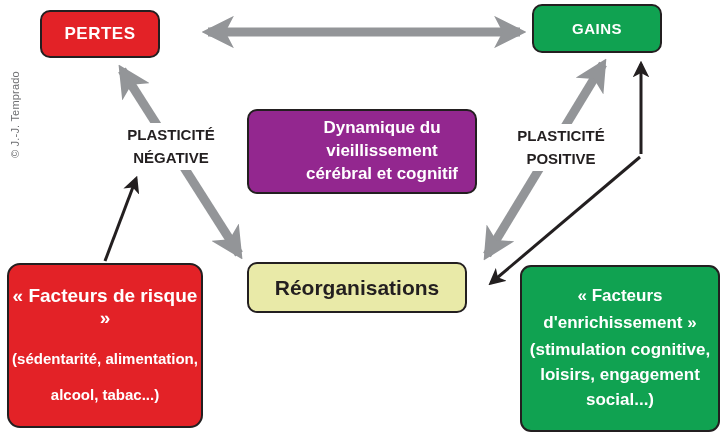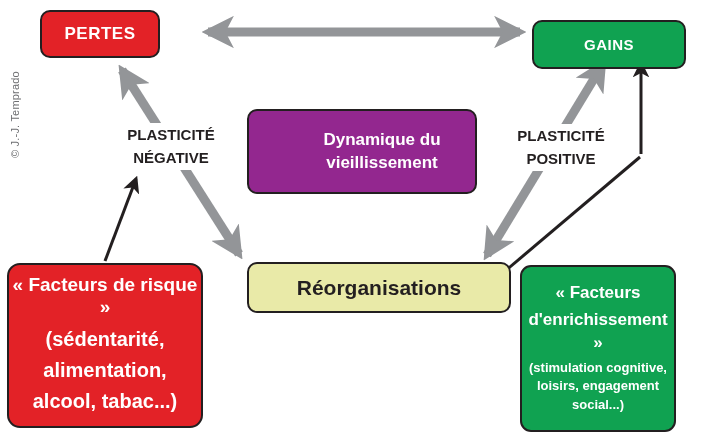--- a/index.html
+++ b/index.html
@@ -23,29 +23,29 @@
   }
   .plasticity span{display:block;}
   .node{
     position:absolute;z-index:3;box-sizing:border-box;
     border:2px solid var(--ink);border-radius:10px;
     display:flex;flex-direction:column;align-items:center;justify-content:center;
     text-align:center;font-weight:bold;
   }
   .node span{display:block;}
   #pertes{left:40px;top:10px;width:120px;height:48px;background:var(--red);color:#fff;font-size:17px;letter-spacing:.5px;}
-  #gains{left:532px;top:20px;width:154px;height:49px;background:var(--green);color:#fff;font-size:15px;letter-spacing:.5px;}
+  #gains{left:532px;top:4px;width:130px;height:49px;background:var(--green);color:#fff;font-size:15px;letter-spacing:.5px;}
   #center{left:247px;top:109px;width:230px;height:85px;background:var(--purple);color:#fff;font-size:17px;line-height:1.35;padding-left:40px;}
-  #reorg{left:247px;top:262px;width:264px;height:51px;background:var(--pale);color:var(--ink);font-size:21px;}
+  #reorg{left:247px;top:262px;width:220px;height:51px;background:var(--pale);color:var(--ink);font-size:21px;}
   #risk{left:7px;top:263px;width:196px;height:165px;background:var(--red);color:#fff;border-radius:13px;}
   #risk .title{font-size:19px;margin-bottom:6px;}
-  #risk .sub{font-size:20px;line-height:1.55;}
-  #enrich{left:520px;top:265px;width:156px;height:167px;background:var(--green);color:#fff;border-radius:11px;}
+  #risk .sub{font-size:15px;line-height:1.55;margin-top:12px;}
+  #enrich{left:520px;top:265px;width:200px;height:167px;background:var(--green);color:#fff;border-radius:11px;}
   #enrich .title{font-size:17px;line-height:1.35;margin-bottom:4px;}
-  #enrich .sub{font-size:13px;line-height:1.45;}
+  #enrich .sub{font-size:17px;line-height:1.45;}
   #neg{left:117px;top:123px;width:100px;}
   #pos{left:507px;top:124px;width:100px;}
   #copyright{
     position:absolute;left:9px;top:158px;z-index:2;
     transform:rotate(-90deg);transform-origin:0 0;
     width:146px;font-size:11px;color:var(--copyright-gray);letter-spacing:.2px;white-space:nowrap;
   }
 </style>
 </head>
 <body>
@@ -87,20 +87,21 @@
   <div class="node" id="pertes">
     <span>PERTES</span>
   </div>
 
   <div class="node" id="gains">
     <span>GAINS</span>
   </div>
 
   <div class="node" id="center">
     <span>Dynamique du vieillissement</span>
+    <span>cérébral et cognitif</span>
   </div>
 
   <div class="node" id="reorg">
     <span>Réorganisations</span>
   </div>
 
   <div class="node" id="risk">
     <span class="title">« Facteurs de risque »</span>
     <span class="sub">(sédentarité, alimentation,</span>
     <span class="sub">alcool, tabac...)</span>

